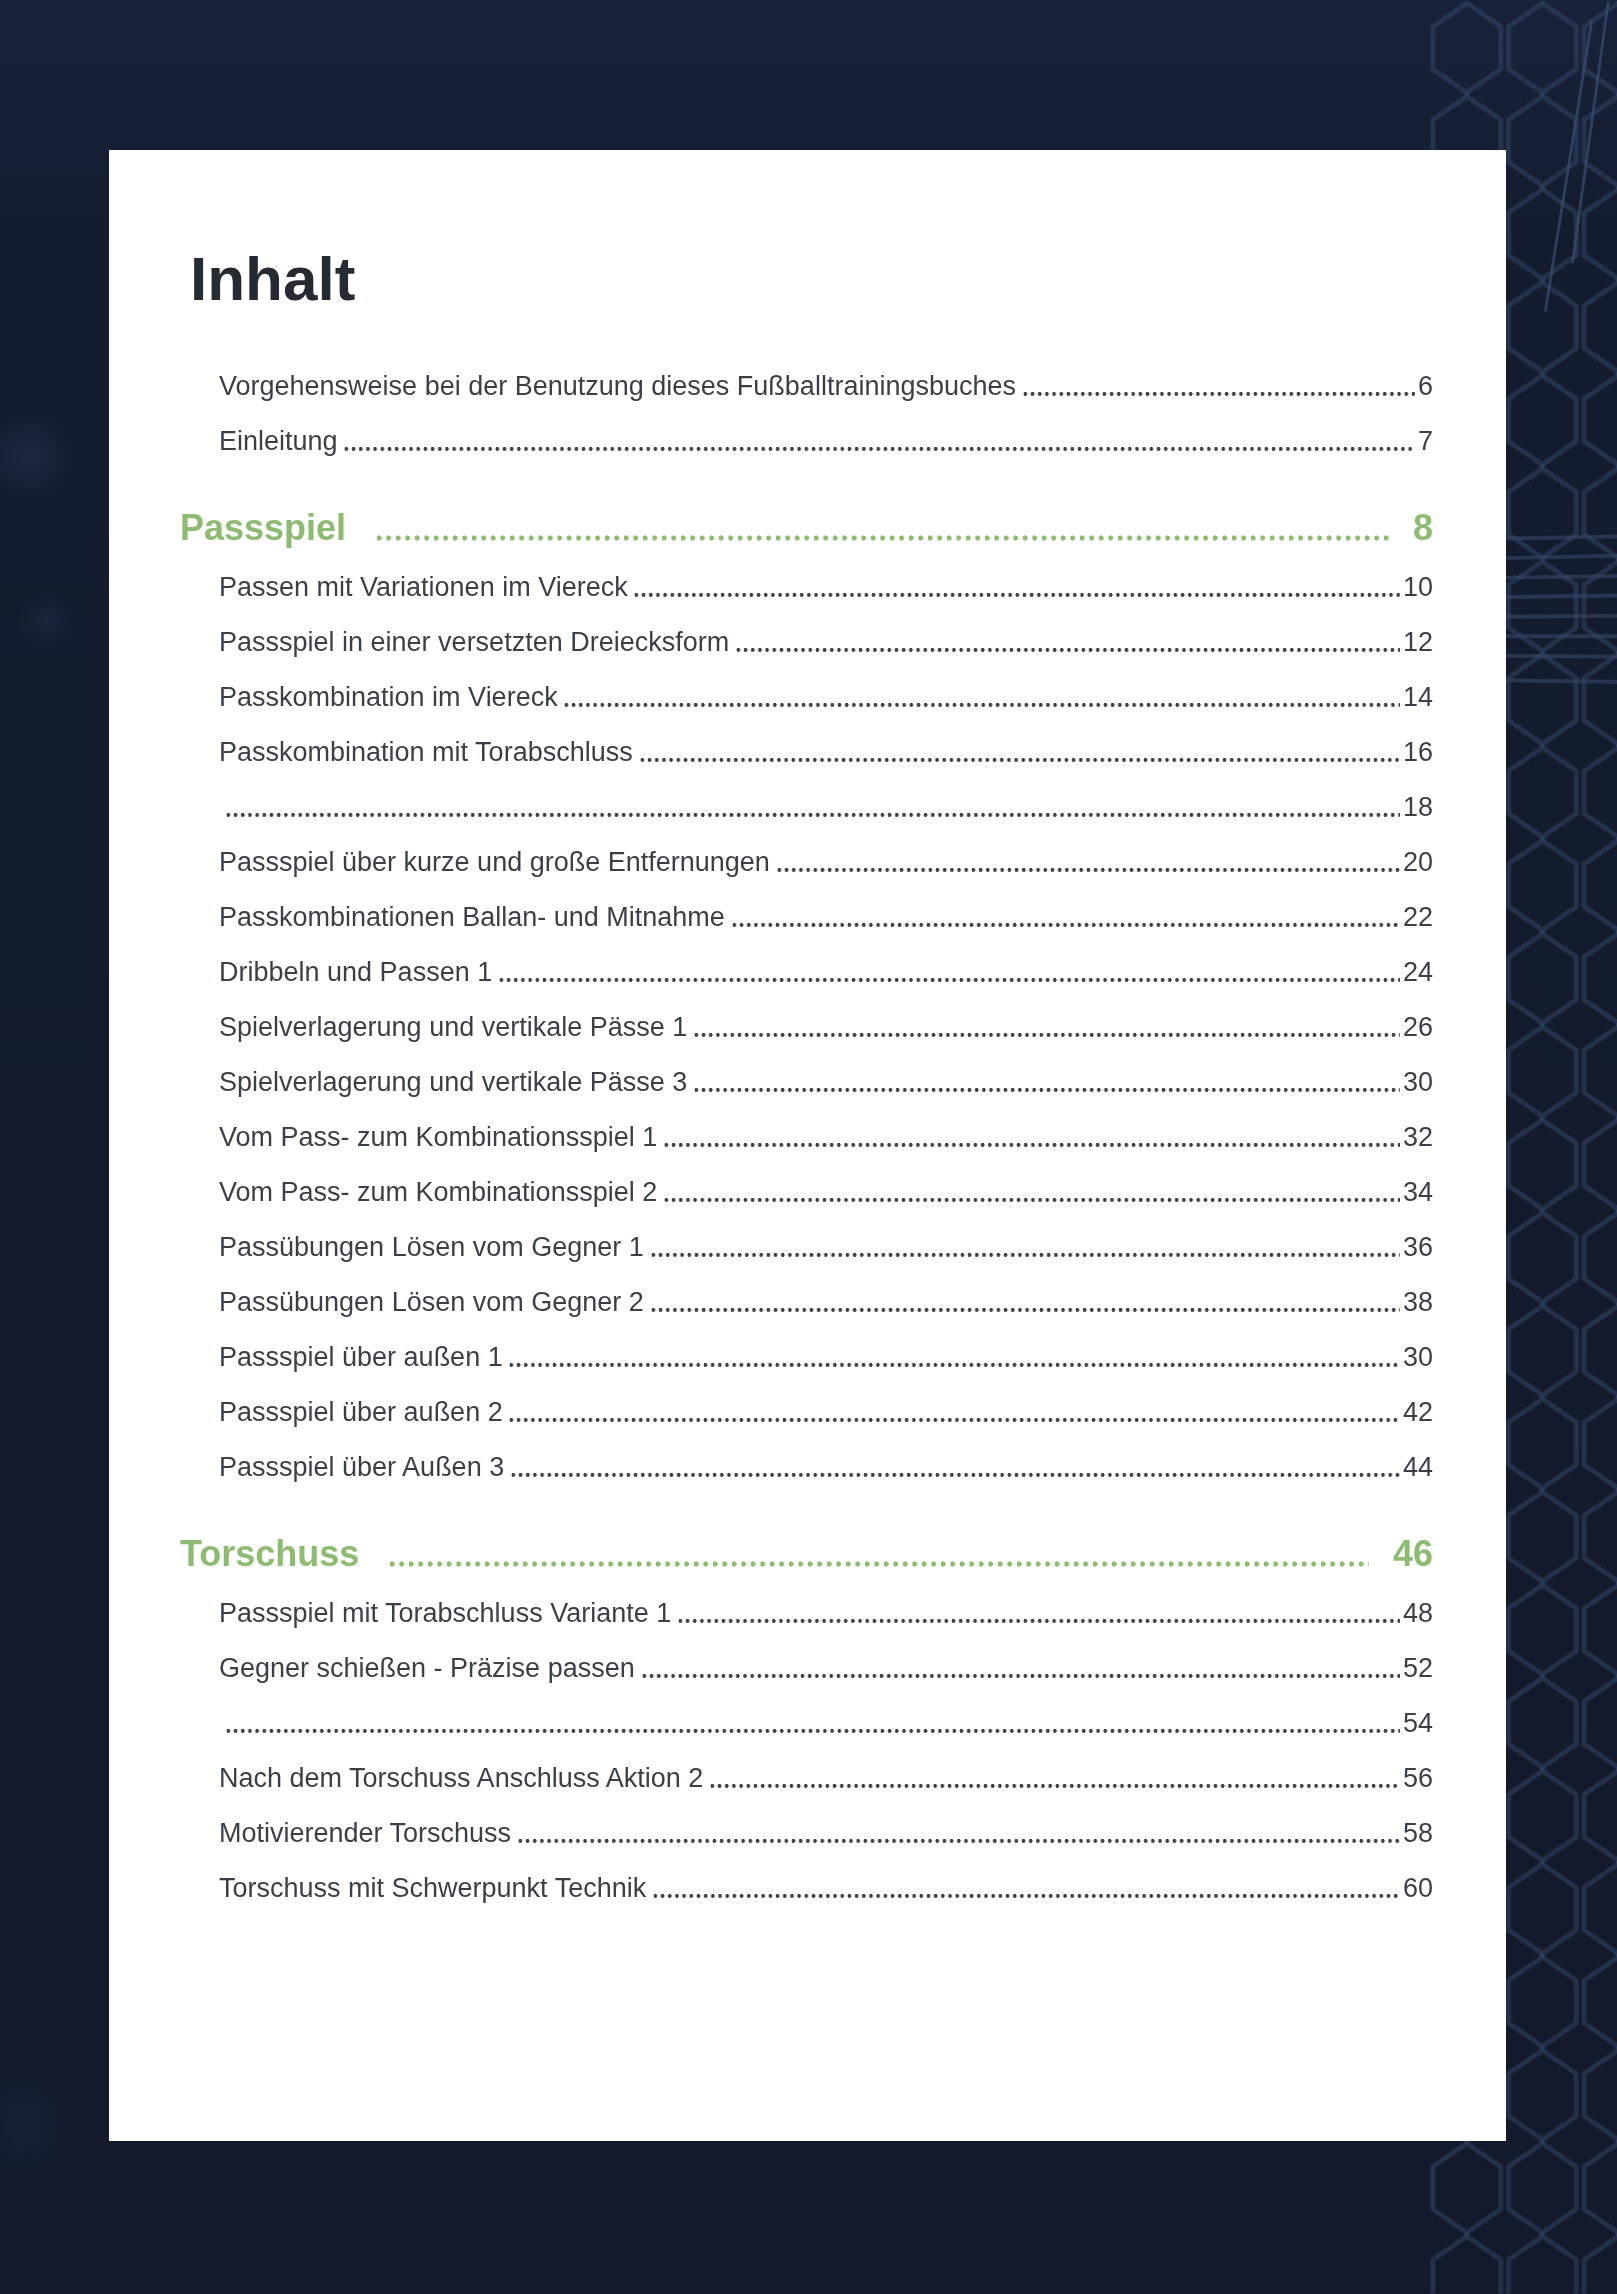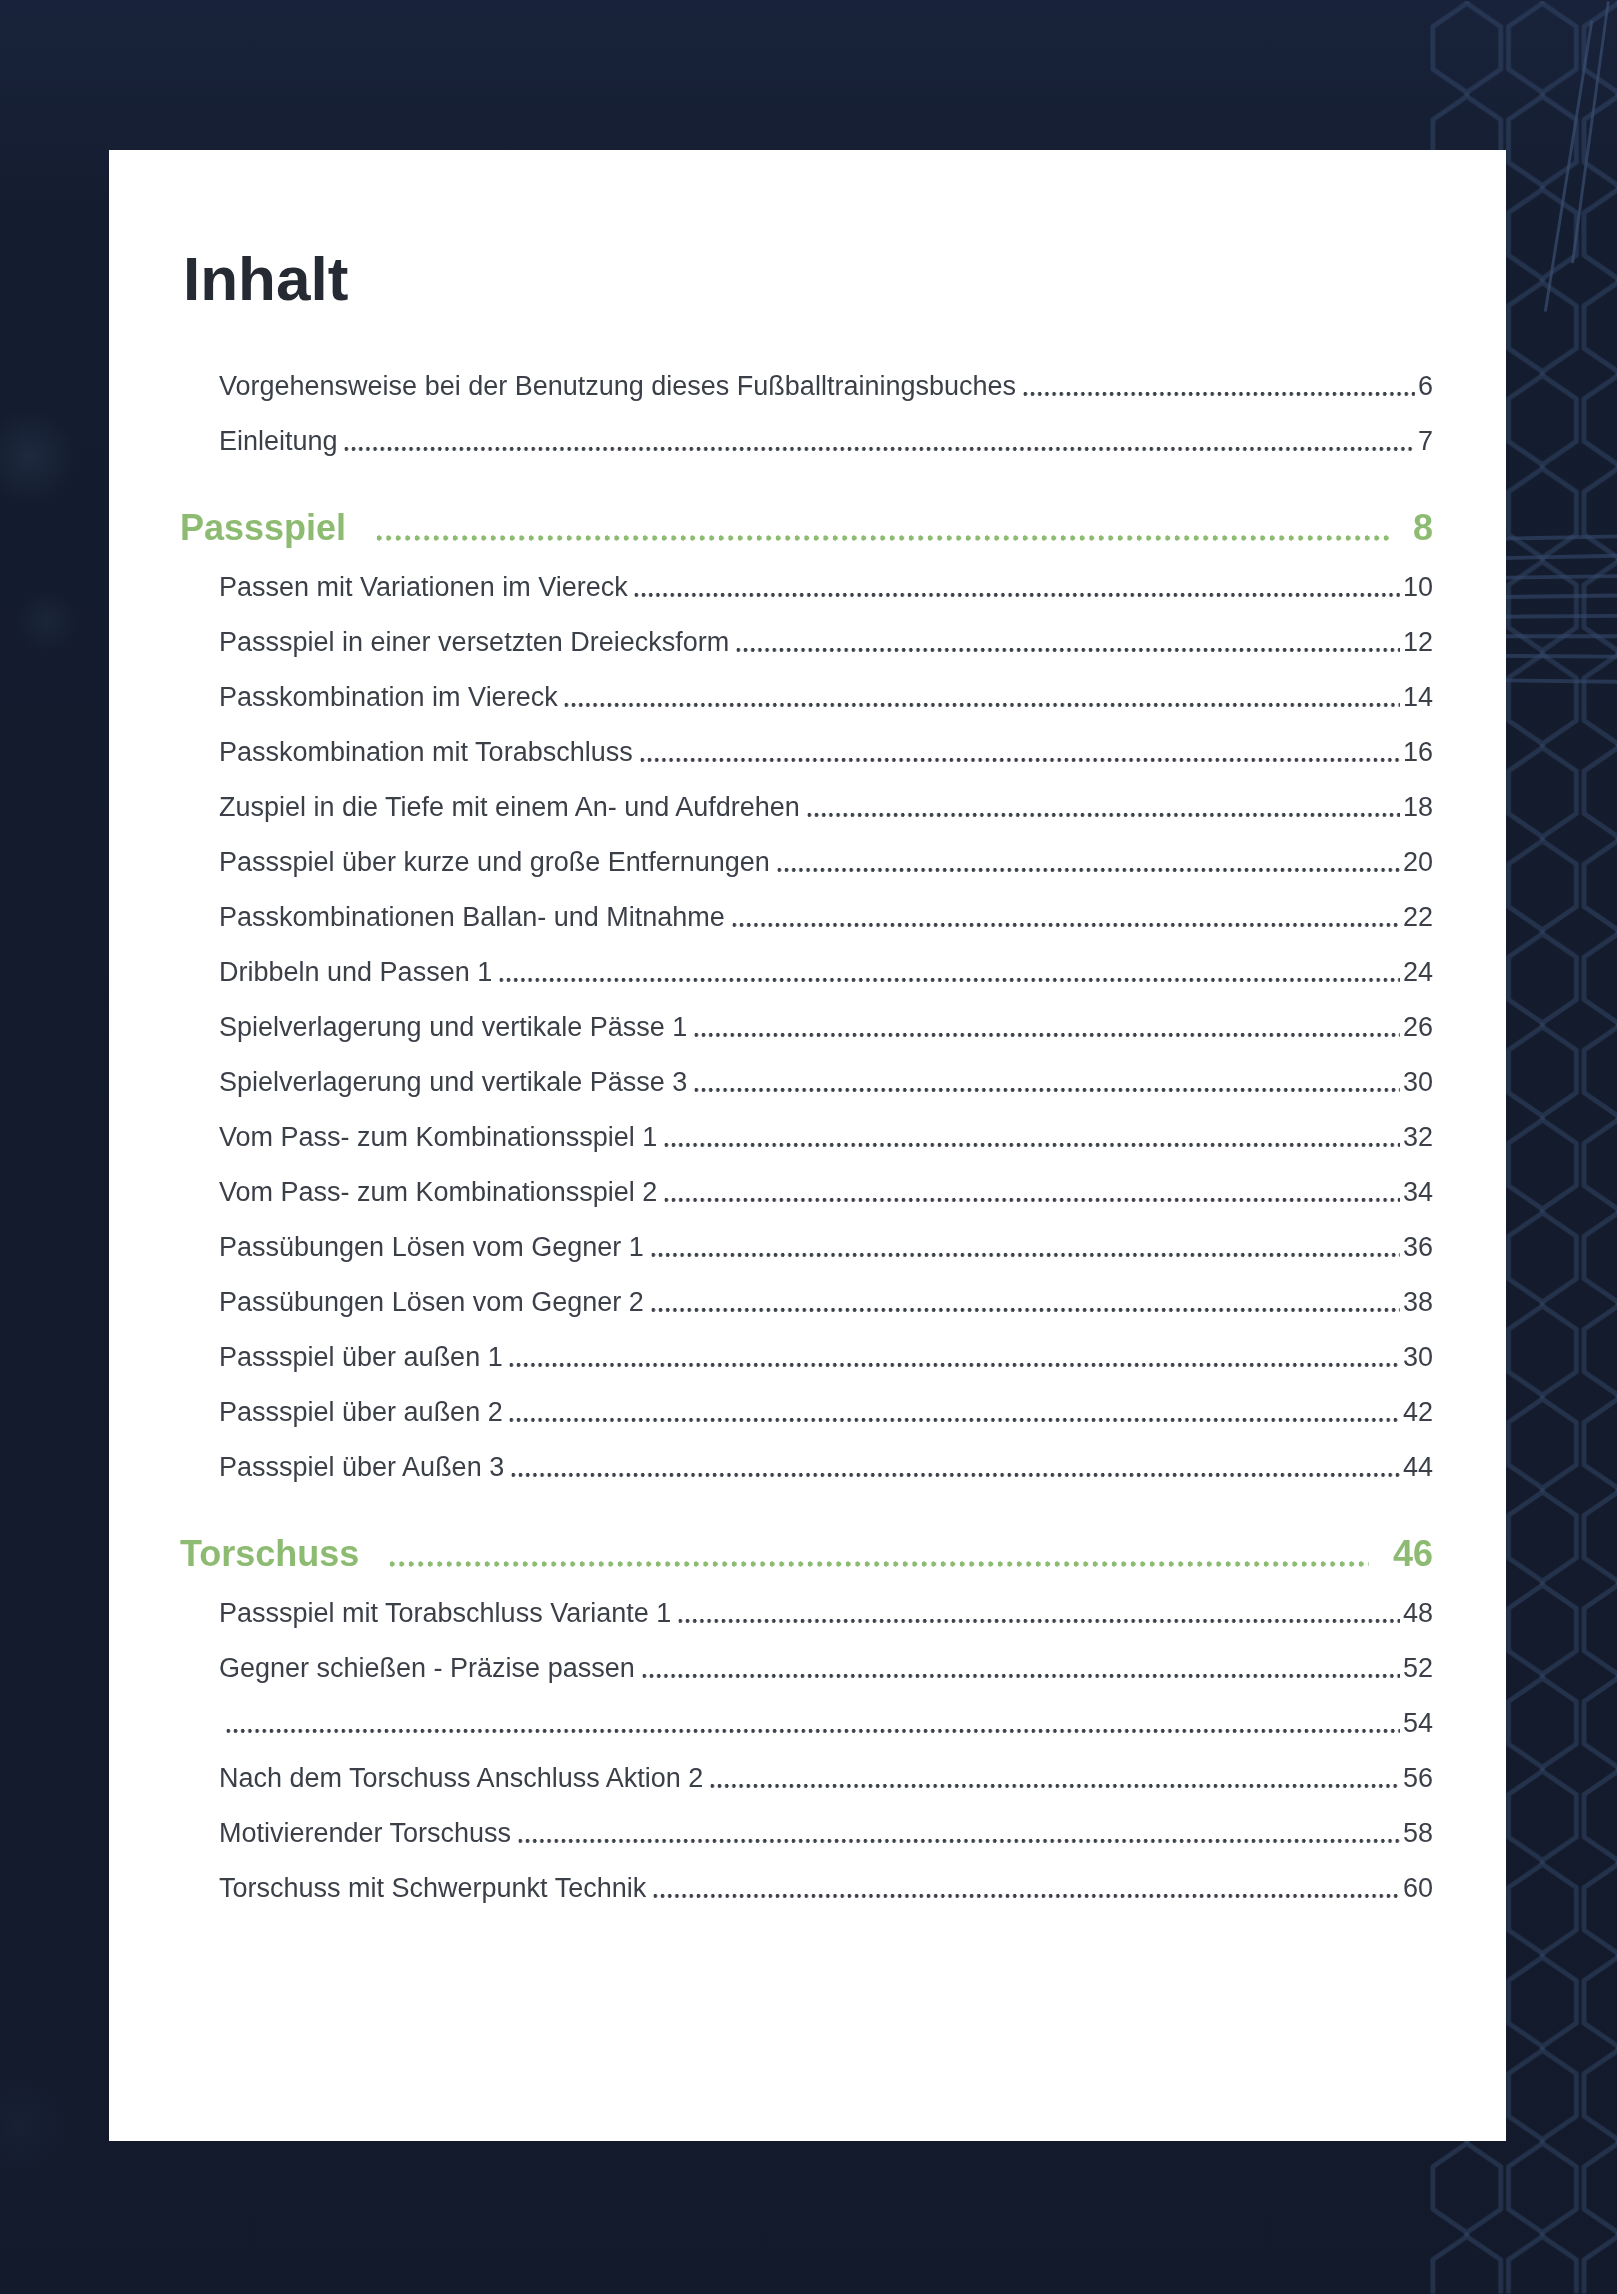--- a/index.html
+++ b/index.html
@@ -17,21 +17,21 @@
       radial-gradient(circle 87px at 19.4px 2125px, rgba(90,115,160,.08), transparent 70%),
       linear-gradient(#18223a 0%, #141d2f 10%, #131b2c 60%, #121a2b 100%);
   }
   .net{position:absolute;top:0;right:0;width:189px;height:2295px;}
   .card{
     position:absolute;left:109px;top:150px;width:1397px;height:1991px;
     background:#ffffff;box-sizing:border-box;
     padding:93px 73px 0 71px;
   }
   h1.title{
-    margin:0 0 41px 3px;
+    margin:0 0 41px 10px;
     font-size:62px;line-height:72px;font-weight:700;
     color:#262a33;letter-spacing:0px;
   }
   #toc{width:100%;}
   .row{
     display:flex;align-items:flex-end;
     height:55px;box-sizing:border-box;
     padding:0 0 9.7px 39px;
     font-size:27px;line-height:1.1;color:#3b3f48;
   }
@@ -127,21 +127,20 @@
     <span class="num">14</span>
   </div>
 
   <div class="row">
     <span class="lbl">Passkombination mit Torabschluss</span>
     <span class="dots"></span>
     <span class="num">16</span>
   </div>
 
   <div class="row">
-    <span class="lbl">Zuspiel in die Tiefe mit einem An- und Aufdrehen</span>
     <span class="dots"></span>
     <span class="num">18</span>
   </div>
 
   <div class="row">
     <span class="lbl">Passspiel über kurze und große Entfernungen</span>
     <span class="dots"></span>
     <span class="num">20</span>
   </div>
 

